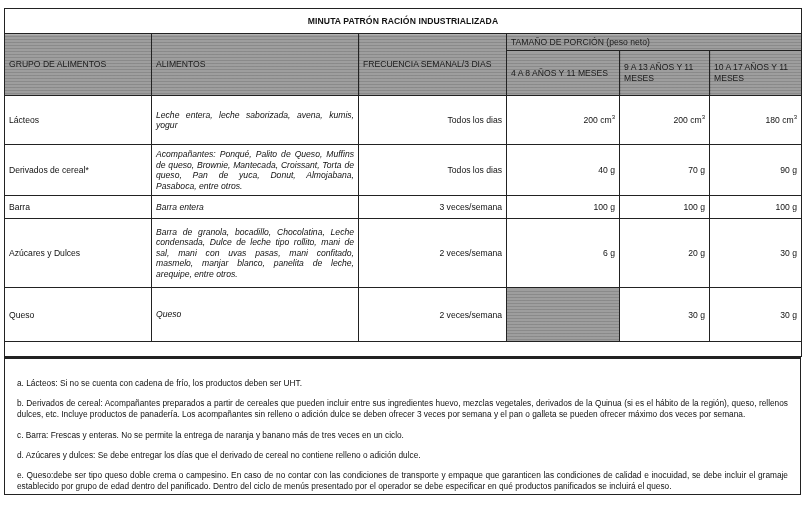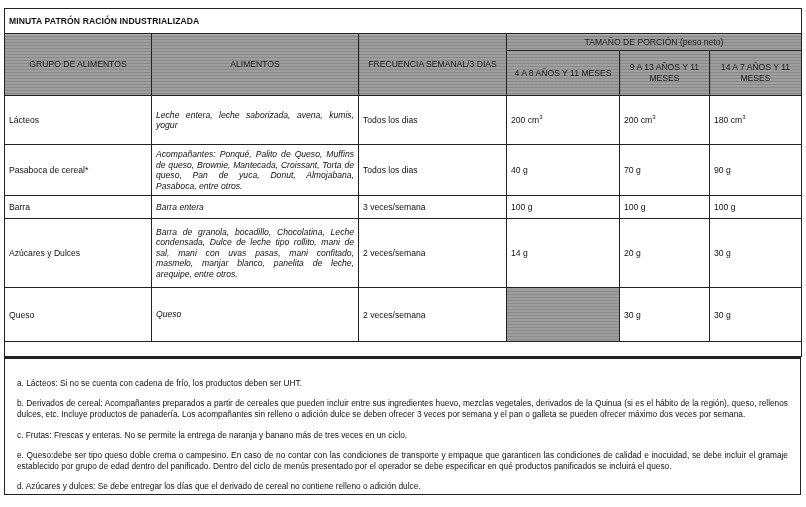--- a/index.html
+++ b/index.html
@@ -1,29 +1,29 @@
 <!DOCTYPE html>
 <html><head>
 <meta charset="utf-8">
 <style>
   html, body { margin:0; padding:0; background:#ffffff; }
   body { width:806px; height:507px; position:relative; overflow:hidden;
          font-family:"Liberation Sans", sans-serif; color:#111; }
   .sheet { position:absolute; left:4px; top:8px; width:797px; }
   table.main { border-collapse:collapse; width:797px; table-layout:fixed; }
   table.main td { border:1.5px solid #222; font-size:8.6px; padding:0 4px; vertical-align:middle; }
-  .title-cell { height:24px; text-align:left; font-weight:bold; font-size:9.5px; letter-spacing:0.1px; }
+  .title-cell { height:24px; text-align:center; font-weight:bold; font-size:9.5px; letter-spacing:0.1px; }
   .hatch {
     background-color:#9a9a9a;
     background-image:
       repeating-linear-gradient(0deg, rgba(255,255,255,0.35) 0 1px, transparent 1px 3px),
       repeating-linear-gradient(90deg, rgba(60,60,60,0.35) 0 1px, transparent 1px 2px);
   }
-  .hdr { text-align:center; font-size:8.4px; color:#1a1a1a; line-height:11px; }
-  .center { text-align:left; }
+  .hdr { font-size:8.4px; color:#1a1a1a; line-height:11px; }
+  .center { text-align:right; }
   .just { text-align:justify; line-height:10.5px;font-style:italic; }
   .row-lacteos td { height:48px; }
   .row-deriv td { height:50px; }
   .row-frutas td { height:22px; }
   .row-azuc td { height:68px; }
   .row-queso td { height:53px; }
   .spacer-row td { height:14px; border-left:1.5px solid #222; border-right:none; border-top:1.5px solid #222; border-bottom:none; }
   .notes { border:1.5px solid #222; border-top:2px solid #222; height:138px; padding:10px 3px 0 3px; box-sizing:border-box; font-size:8.3px; line-height:11.2px; text-align:justify; }
   .notes p { margin:9px; }
   sup { font-size:6px; vertical-align:super; line-height:0; }
@@ -47,55 +47,55 @@
     </tr>
     <tr>
       <td rowspan="2" class="hatch hdr">GRUPO DE ALIMENTOS</td>
       <td rowspan="2" class="hatch hdr">ALIMENTOS</td>
       <td rowspan="2" class="hatch hdr">FRECUENCIA SEMANAL/3 DIAS</td>
       <td colspan="3" class="hatch hdr" style="height:16px">TAMAÑO DE PORCIÓN (peso neto)</td>
     </tr>
     <tr>
       <td class="hatch hdr" style="height:44px">4 A 8 AÑOS Y 11 MESES</td>
       <td class="hatch hdr">9 A 13 AÑOS Y 11 MESES</td>
-      <td class="hatch hdr">14 A 7 AÑOS Y 11 MESES</td>
+      <td class="hatch hdr">10 A 17 AÑOS Y 11 MESES</td>
     </tr>
 
     <tr class="row-lacteos">
       <td>Lácteos</td>
       <td class="just">Leche entera, leche saborizada, avena, kumis, yogur</td>
       <td class="center">Todos los dias</td>
       <td class="center"><span>200 cm</span><sup>3</sup></td>
       <td class="center"><span>200 cm</span><sup>3</sup></td>
       <td class="center"><span>180 cm</span><sup>3</sup></td>
     </tr>
 
     <tr class="row-deriv">
-      <td>Pasaboca de cereal*</td>
+      <td>Derivados de cereal*</td>
       <td class="just">Acompañantes: Ponqué, Palito de Queso, Muffins de queso, Brownie, Mantecada, Croissant, Torta de queso, Pan de yuca, Donut, Almojabana, Pasaboca, entre otros.</td>
       <td class="center">Todos los dias</td>
       <td class="center">40 g</td>
       <td class="center">70 g</td>
       <td class="center">90 g</td>
     </tr>
 
     <tr class="row-frutas">
       <td>Barra</td>
       <td class="just">Barra entera</td>
       <td class="center">3 veces/semana</td>
       <td class="center">100 g</td>
       <td class="center">100 g</td>
       <td class="center">100 g</td>
     </tr>
 
     <tr class="row-azuc">
       <td>Azúcares y Dulces</td>
       <td class="just">Barra de granola, bocadillo, Chocolatina, Leche condensada, Dulce de leche tipo rollito, mani de sal, mani con uvas pasas, mani confitado, masmelo, manjar blanco, panelita de leche, arequipe, entre otros.</td>
       <td class="center">2 veces/semana</td>
-      <td class="center">14 g</td>
+      <td class="center">6 g</td>
       <td class="center">20 g</td>
       <td class="center">30 g</td>
     </tr>
 
     <tr class="row-queso">
       <td>Queso</td>
       <td class="just">Queso</td>
       <td class="center">2 veces/semana</td>
       <td class="center hatch"></td>
       <td class="center">30 g</td>
@@ -104,17 +104,17 @@
 
     <tr class="spacer-row">
       <td colspan="6"></td>
     </tr>
   </tbody>
     </table>
 
   <div class="notes">
     <p>a. Lácteos: Si no se cuenta con cadena de frío, los productos deben ser UHT.</p>
     <p>b. Derivados de cereal: Acompañantes preparados a partir de cereales que pueden incluir entre sus ingredientes huevo, mezclas vegetales, derivados de la Quinua (si es el hábito de la región), queso, rellenos dulces, etc. Incluye productos de panadería. Los acompañantes sin relleno o adición dulce se deben ofrecer 3 veces por semana y el pan o galleta se pueden ofrecer máximo dos veces por semana.</p>
-    <p>c. Frutas: Frescas y enteras. No se permite la entrega de naranja y banano más de tres veces en un ciclo.</p>
+    <p>c. Barra: Frescas y enteras. No se permite la entrega de naranja y banano más de tres veces en un ciclo.</p>
+    <p>d. Azúcares y dulces: Se debe entregar los días que el derivado de cereal no contiene relleno o adición dulce.</p>
     <p>e. Queso:debe ser tipo queso doble crema o campesino. En caso de no contar con las condiciones de transporte y empaque que garanticen las condiciones de calidad e inocuidad, se debe incluir el gramaje establecido por grupo de edad dentro del panificado. Dentro del ciclo de menús presentado por el operador se debe especificar en qué productos panificados se incluirá el queso.</p>
-    <p>d. Azúcares y dulces: Se debe entregar los días que el derivado de cereal no contiene relleno o adición dulce.</p>
   </div>
 </div>
 
 </body></html>

